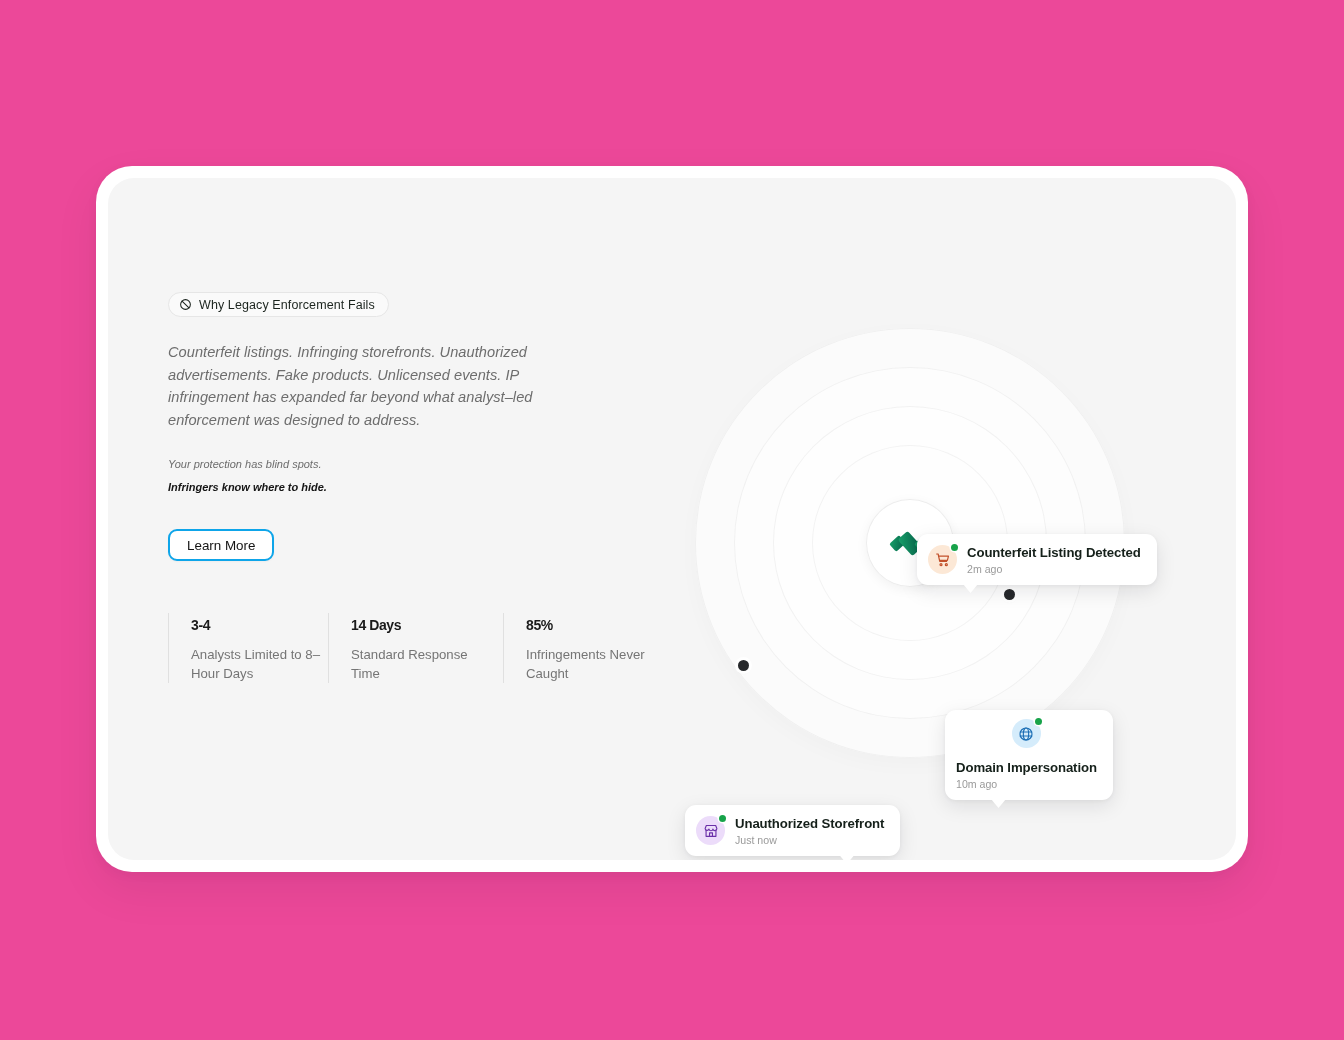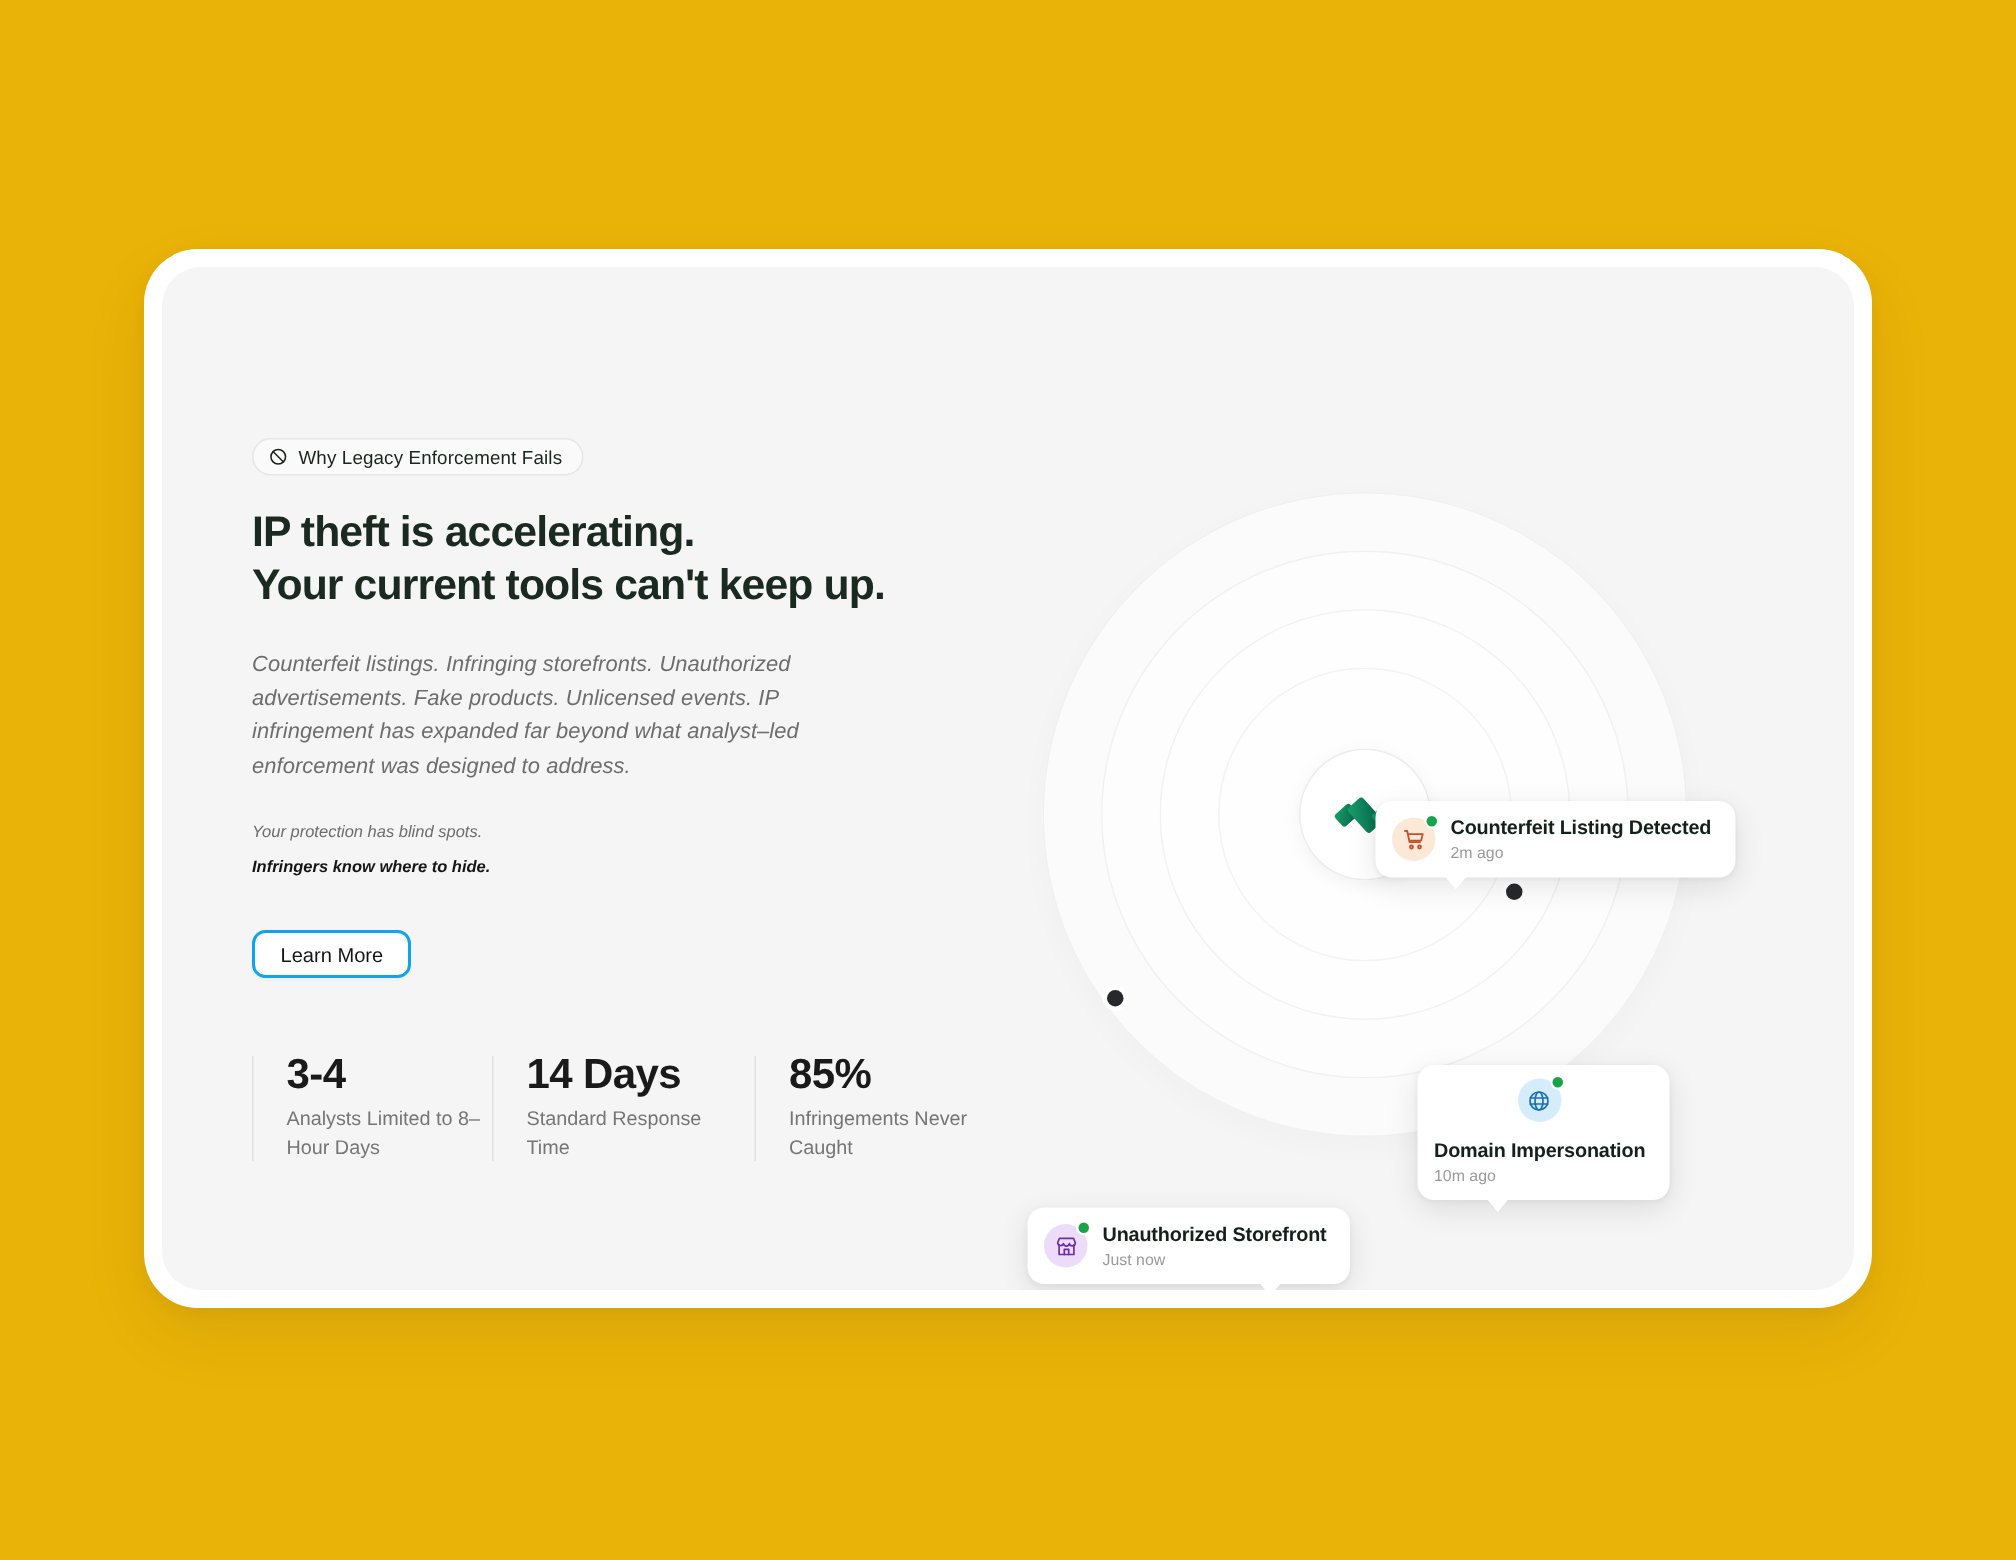--- a/index.html
+++ b/index.html
@@ -11,21 +11,21 @@
     overflow: hidden;
     background: #f7f7f7;
     font-family: "Liberation Sans", sans-serif;
     -webkit-font-smoothing: antialiased;
   }
 
   #stage {
     position: relative;
     width: 1344px;
     height: 1040px;
-    background: #eab308;
+    background: #ec4899;
     padding-left: 24px;
   }
 
   
   .outer-frame {
     position: absolute;
     left: 96px;
     top: 166px;
     width: 1152px;
     height: 706px;
@@ -126,21 +126,21 @@
     margin-top: 52px;
     display: flex;
   }
   .stat {
     padding-left: 22px;
     border-left: 1px solid #e0e0e0;
     width: 160px;
   }
   .stat:nth-child(2) { width: 175px; }
   .stat-value {
-    font-size: 28px;
+    font-size: 14px;
     font-weight: 700;
     letter-spacing: -0.4px;
     color: #1a1a1a;
     line-height: 24px;
   }
   .stat-label {
     margin-top: 8px;
     font-size: 13.2px;
     line-height: 19px;
     color: #757575;
@@ -264,24 +264,20 @@
         <div class="eyebrow-pill">
           <span>
             <svg class="ban-icon" viewBox="0 0 24 24" fill="none" stroke="#1b241e" stroke-width="1.9" stroke-linecap="round">
               <circle cx="12" cy="12" r="9"></circle>
               <line x1="5.6" y1="5.6" x2="18.4" y2="18.4"></line>
             </svg>
           </span>
           <span class="lbl">Why Legacy Enforcement Fails</span>
         </div>
 
-        <h1 class="headline">
-          <span class="l1">IP theft is accelerating.</span>
-          <span class="l2">Your current tools can't keep up.</span>
-        </h1>
 
         <p class="body-copy">Counterfeit listings. Infringing storefronts. Unauthorized advertisements. Fake products. Unlicensed events. IP infringement has expanded far beyond what analyst–led enforcement was designed to address.</p>
 
         <div class="body-copy-2">
           <span>Your protection has blind spots.</span>
           <span class="strong">Infringers know where to hide.</span>
         </div>
 
         <button class="learn-btn">Learn More</button>
 

